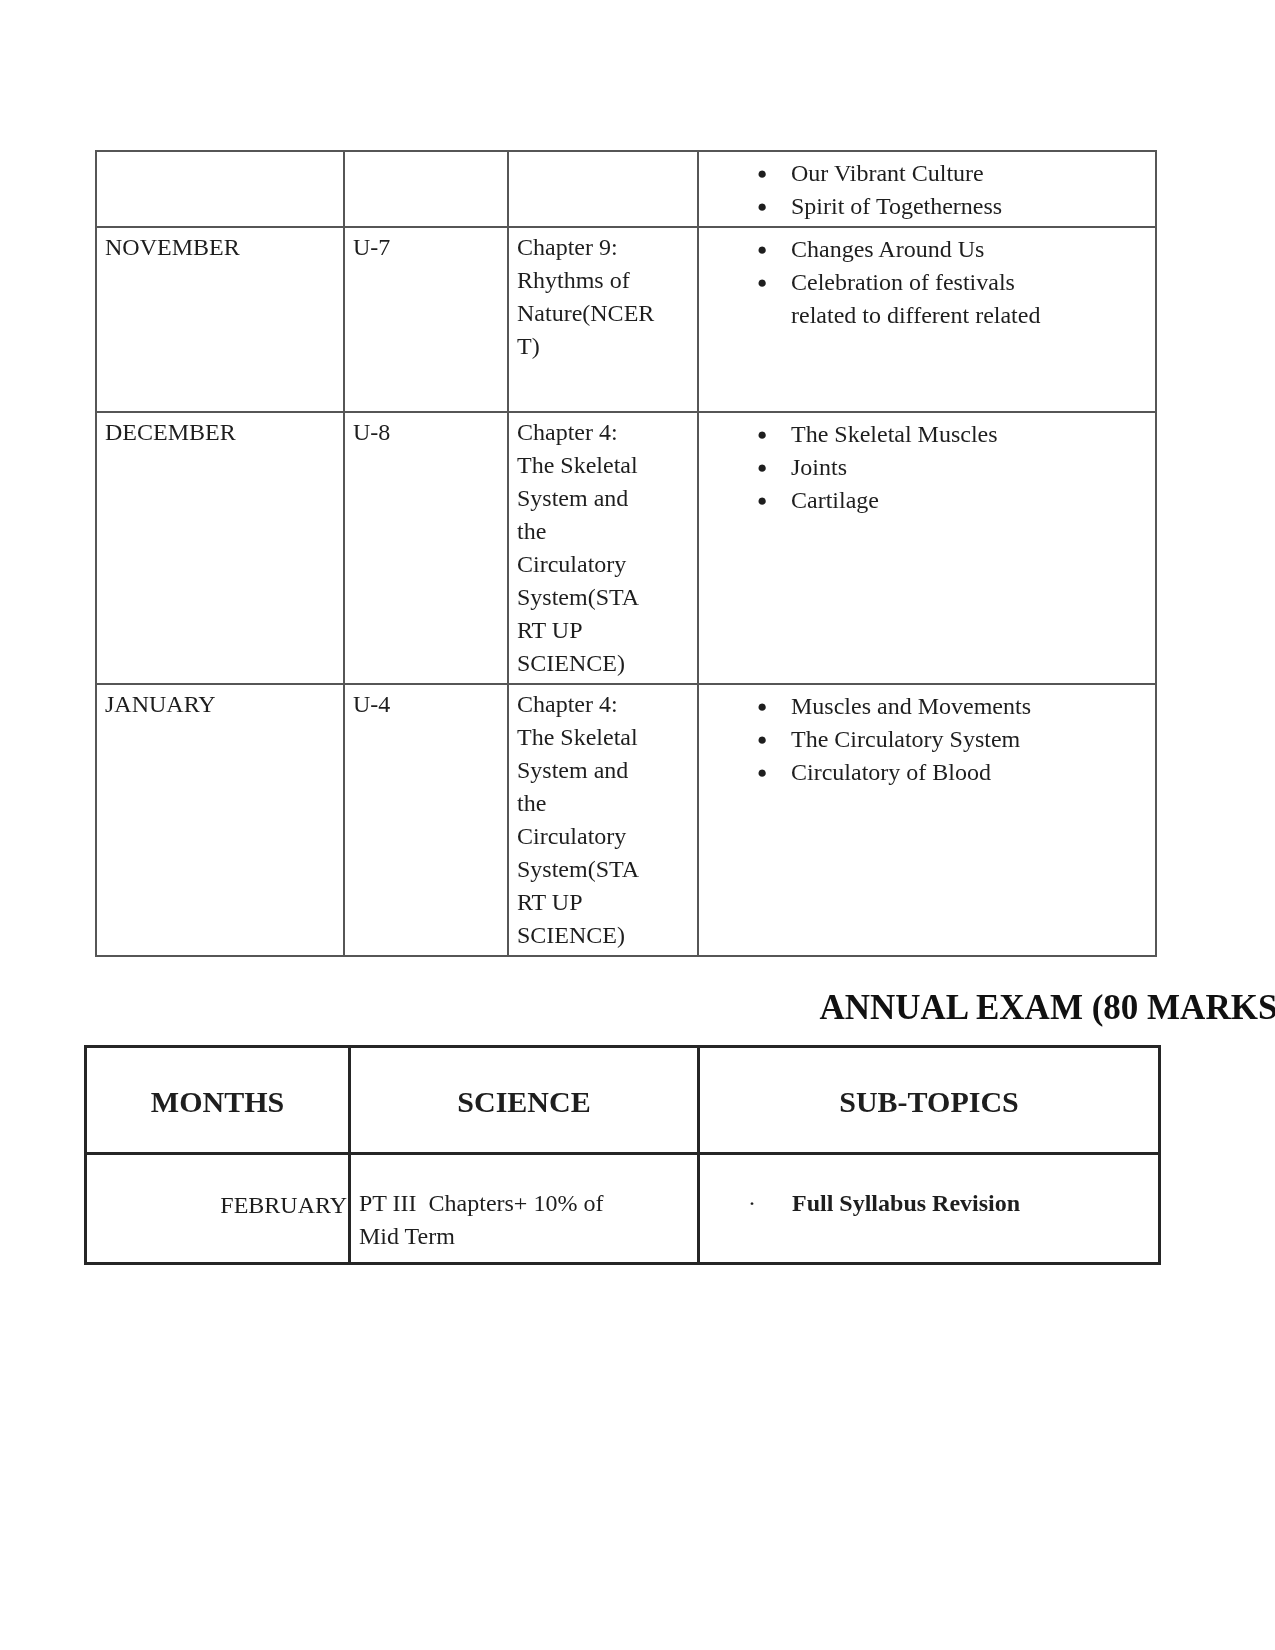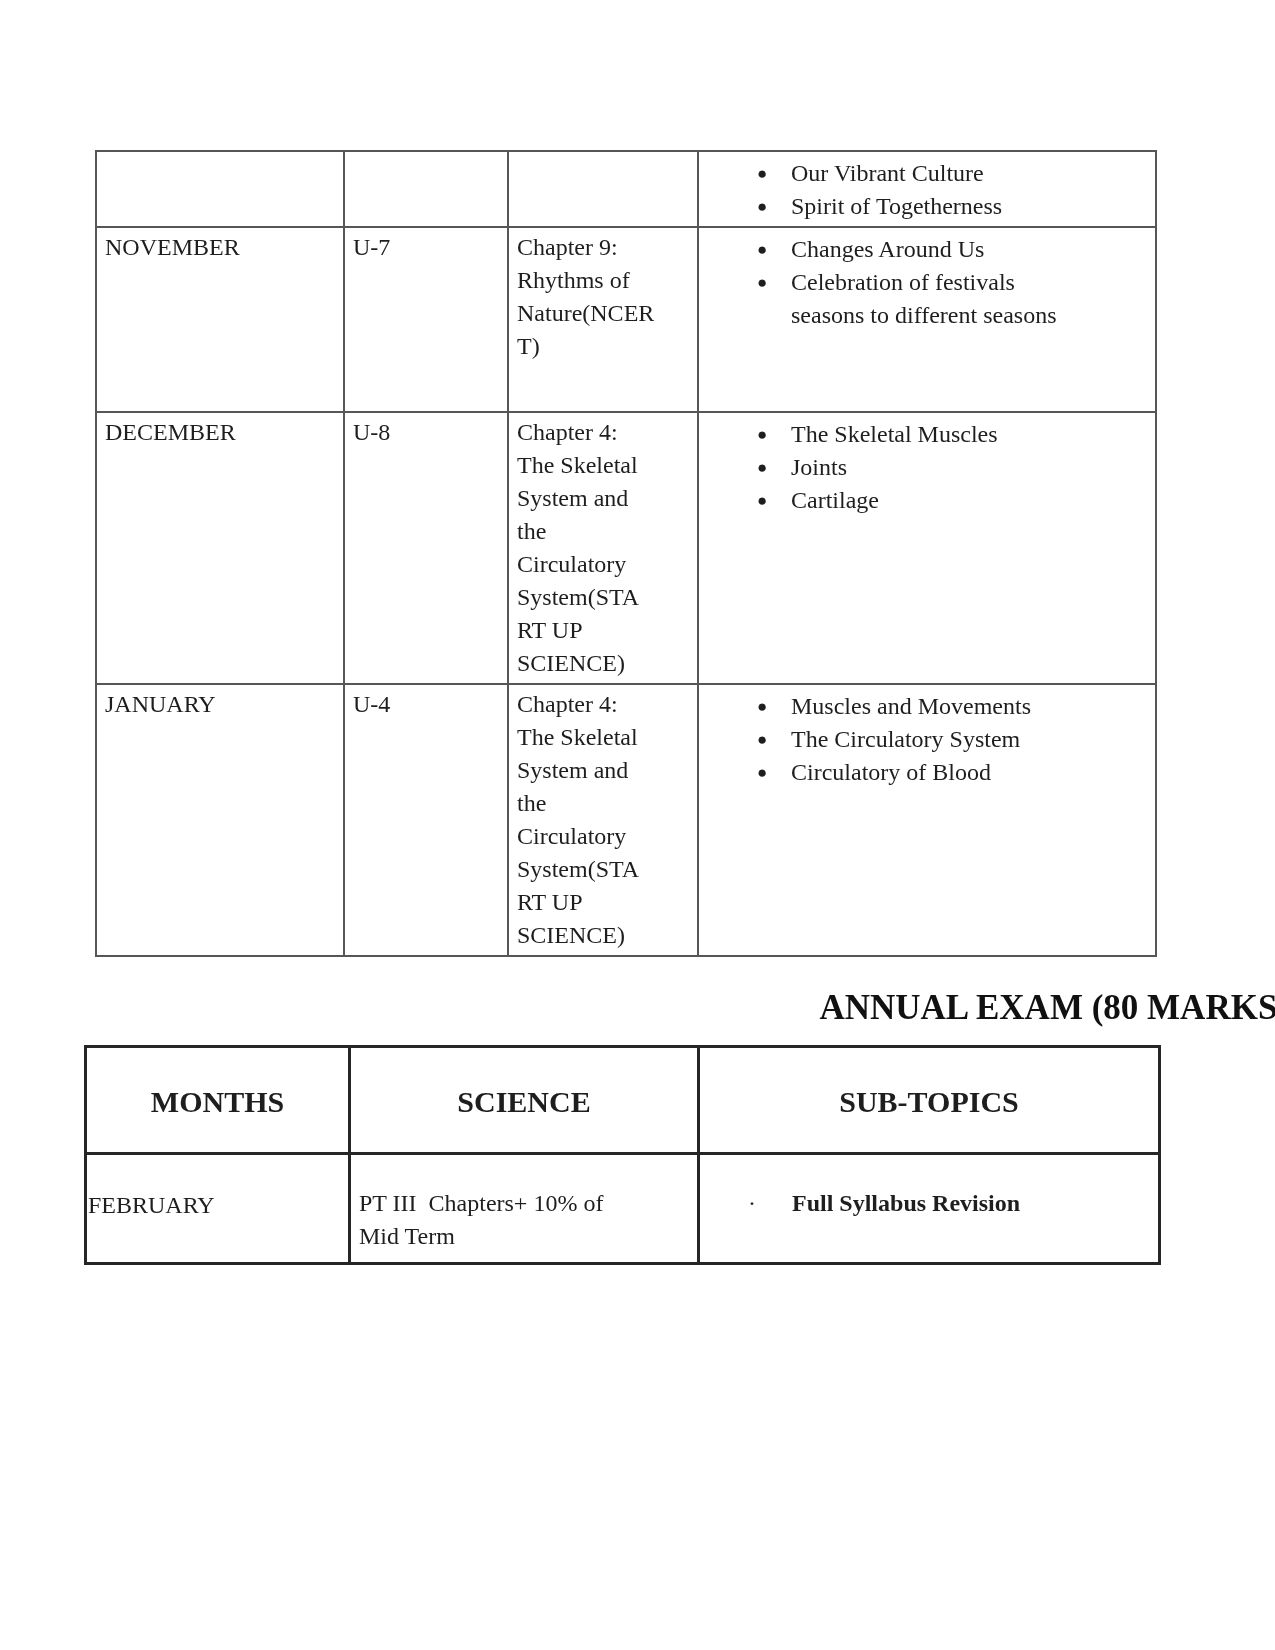--- a/index.html
+++ b/index.html
@@ -91,21 +91,21 @@
   }
   tr.annual-header { height: 107px; }
   tr.annual-data   { height: 110px; }
   table.annual th {
     font-size: 30px;
     font-weight: bold;
     text-align: center;
     padding-top: 37px;
   }
   td.month-center {
-    text-align: left;
+    text-align: right;
     padding-top: 34px;
   }
   td.chapters-cell {
     padding: 32px 8px 6px 8px;
   }
   td.subtopic-cell { padding: 0; }
   .subtopic-line {
     display: flex;
     align-items: flex-start;
     padding: 32px 4px 0 48px;
@@ -161,21 +161,21 @@
 T)</span></td>
         <td>
           <ul class="topics">
             <li>
                 <span class="blt">●</span>
                 <span class="btxt">Changes Around Us</span>
               </li>
             <li>
                 <span class="blt">●</span>
                 <span class="btxt">Celebration of festivals
-seasons to different seasons</span>
+related to different related</span>
               </li>
           </ul>
         </td>
       </tr>
 
       <tr class="row-december">
         <td><span>DECEMBER</span></td>
         <td><span>U-8</span></td>
         <td><span class="pre">Chapter 4:
 The Skeletal

